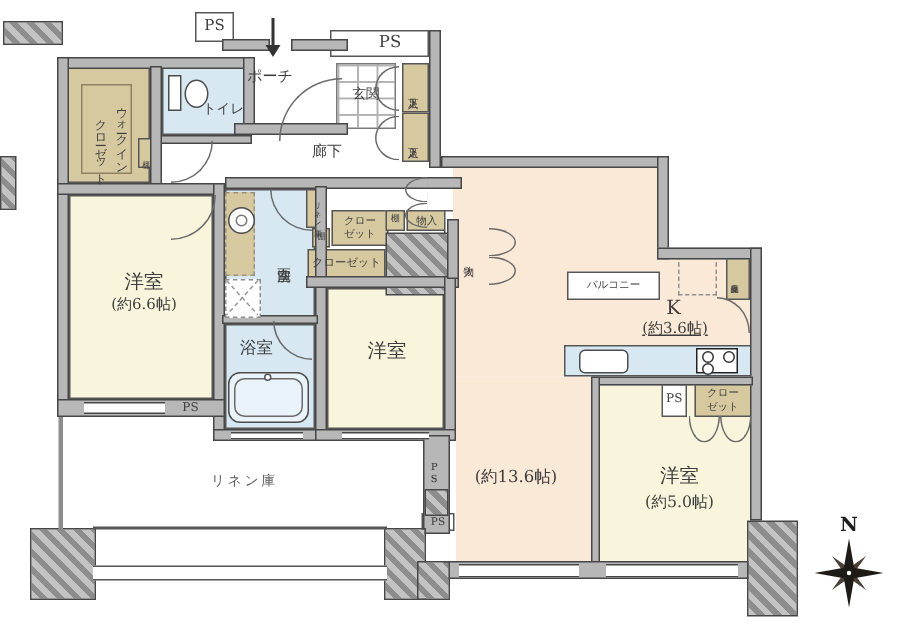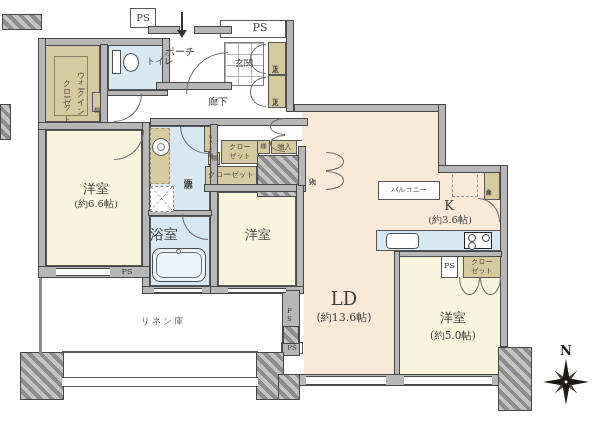--- a/index.html
+++ b/index.html
@@ -155,46 +155,45 @@
   <div class="abs" style="left:176px;top:249px;width:5px;height:5px;border:1px solid #555;border-radius:50%;background:#fff;"></div>
   <div class="fixture" style="left:386px;top:233px;width:33px;height:16px;border-radius:4px;"></div>
   <div class="fixture" style="left:464px;top:232px;width:28px;height:17px;border-width:1.5px;border-color:#222;"></div>
   <div class="burner" style="left:468px;top:234px;"></div>
   <div class="burner" style="left:482px;top:234px;"></div>
   <div class="burner" style="left:468px;top:242px;"></div>
 
   <div class="lbl" style="left:130px;top:12px;width:26px;font-size:10px;">PS</div>
   <div class="lbl" style="left:230px;top:22px;width:60px;font-size:11px;">PS</div>
   <div class="lbl" style="left:158px;top:46px;width:44px;font-size:10px;">ポーチ</div>
-  <div class="lbl" style="left:132px;top:56px;width:34px;font-size:9px;margin-left:11px;">トイレ</div>
+  <div class="lbl" style="left:132px;top:68px;width:34px;font-size:9px;">トイレ</div>
   <div class="lbl" style="left:226px;top:58px;width:36px;font-size:9px;">玄関</div>
   <div class="lbl vtext" style="left:271px;top:45px;height:30px;font-size:7px;letter-spacing:0;">下足入</div>
   <div class="lbl vtext" style="left:271px;top:78px;height:30px;font-size:7px;letter-spacing:0;">下足入</div>
   <div class="lbl vtext" style="left:76px;top:60px;height:58px;font-size:8px;letter-spacing:0;">ウォークイン</div>
   <div class="lbl vtext" style="left:62px;top:68px;height:58px;font-size:8px;letter-spacing:0;">クローゼット</div>
   <div class="lbl vtext" style="left:93px;top:96px;height:12px;font-size:6px;letter-spacing:0;">棚</div>
   <div class="lbl" style="left:198px;top:96px;width:40px;font-size:10px;">廊下</div>
   <div class="lbl" style="left:64px;top:182px;width:64px;font-size:13px;">洋室</div>
   <div class="lbl" style="left:58px;top:198px;width:76px;font-size:10px;">(約6.6帖)</div>
   <div class="lbl vtext" style="left:183px;top:152px;height:40px;font-size:9px;letter-spacing:0;">洗面室</div>
   <div class="lbl vtext" style="left:207px;top:128px;height:24px;font-size:5px;letter-spacing:0;">リネン庫</div>
   <div class="lbl" style="left:209px;top:155px;width:10px;font-size:6px;">棚</div>
   <div class="lbl" style="left:221px;top:143px;width:38px;font-size:7px;">クロー</div>
   <div class="lbl" style="left:221px;top:152px;width:38px;font-size:7px;">ゼット</div>
   <div class="lbl" style="left:205px;top:171px;width:52px;font-size:7.5px;">クローゼット</div>
   <div class="lbl" style="left:258px;top:143px;width:11px;font-size:6px;">棚</div>
   <div class="lbl" style="left:271px;top:143px;width:27px;font-size:7px;">物入</div>
-  <div class="lbl" style="left:146px;top:226px;width:36px;font-size:14px;">浴室</div>
+  <div class="lbl" style="left:146px;top:226px;width:36px;font-size:11px;text-align:right;">浴室</div>
   <div class="lbl" style="left:226px;top:228px;width:64px;font-size:13px;">洋室</div>
   <div class="lbl vtext" style="left:308px;top:157px;height:30px;font-size:7px;letter-spacing:0;">物入</div>
   <div class="lbl" style="left:378px;top:186px;width:62px;font-size:7px;">バルコニー</div>
   <div class="lbl vtext" style="left:486px;top:171px;height:27px;font-size:5.5px;letter-spacing:0;">食品庫</div>
   <div class="lbl" style="left:434px;top:199px;width:30px;font-size:13px;">K</div>
-  <div class="lbl" style="left:420px;top:214px;width:60px;font-size:10px;">(約3.6帖)</div>
-  <div class="lbl" style="left:314px;top:289px;width:60px;font-size:18px;">LD</div>
+  <div class="lbl" style="left:420px;top:214px;width:60px;font-size:10px;text-decoration:underline;">(約3.6帖)</div>
   <div class="lbl" style="left:308px;top:312px;width:72px;font-size:11px;">(約13.6帖)</div>
   <div class="lbl" style="left:422px;top:311px;width:62px;font-size:13px;">洋室</div>
   <div class="lbl" style="left:416px;top:329px;width:74px;font-size:10.5px;">(約5.0帖)</div>
   <div class="lbl" style="left:463px;top:258px;width:38px;font-size:7px;">クロー</div>
   <div class="lbl" style="left:463px;top:267px;width:38px;font-size:7px;">ゼット</div>
   <div class="lbl" style="left:114px;top:267px;width:26px;font-size:8px;">PS</div>
   <div class="lbl" style="left:441px;top:261px;width:17px;font-size:8px;">PS</div>
   <div class="lbl vtext" style="left:285px;top:303px;height:24px;font-size:6.5px;letter-spacing:0;color:#2e2e2e;">PS</div>
   <div class="lbl" style="left:281px;top:344px;width:22px;font-size:7px;">PS</div>
   <div class="lbl" style="left:118px;top:316px;width:90px;font-size:9px;color:#5c5c5c;letter-spacing:2px;">リネン庫</div>

